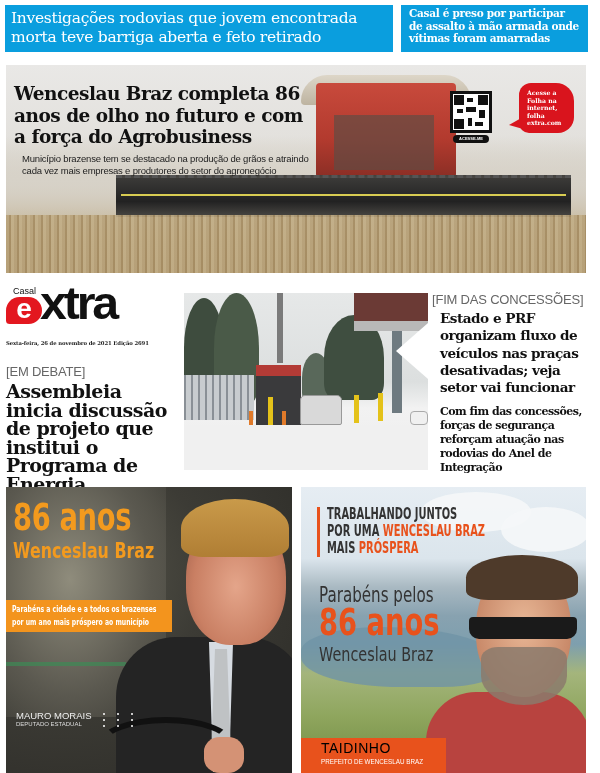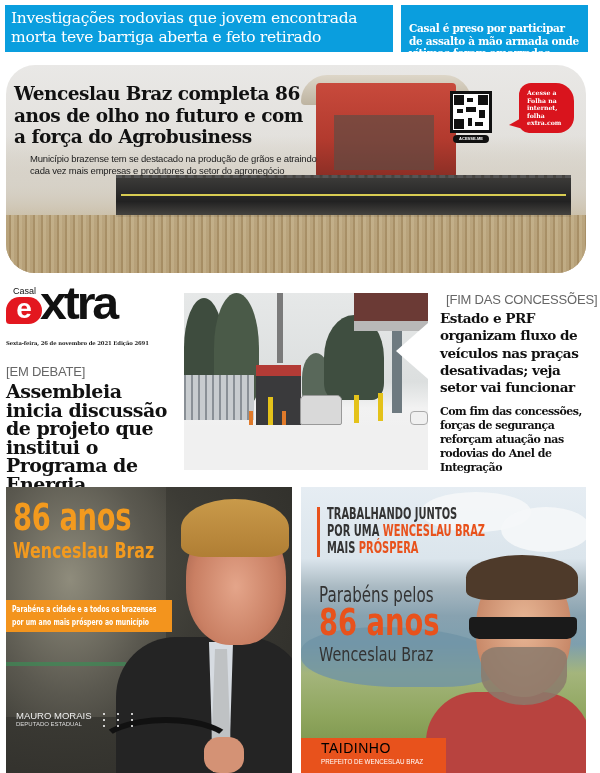--- a/index.html
+++ b/index.html
@@ -5,42 +5,42 @@
   * { box-sizing: border-box; margin: 0; padding: 0; }
   html, body { width: 600px; height: 773px; background: #ffffff; overflow: hidden; }
   body { position: relative; font-family: "DejaVu Serif", serif; color: #111; }
 
   .abs { position: absolute; }
 
   
   .blue-box { background: #0a9ede; color: #fff; }
   #top-main { left: 5px; top: 5px; width: 388px; height: 47px; padding: 4px 6px; }
   #top-main .t { font-family: "DejaVu Serif", serif; font-size: 15.5px; line-height: 19px; letter-spacing: -0.3px; }
-  #top-side { left: 401px; top: 5px; width: 187px; height: 47px; padding: 17px 8px; }
+  #top-side { left: 401px; top: 5px; width: 187px; height: 47px; padding: 2px 8px; }
   #top-side .t { font-family: "DejaVu Serif", serif; font-weight: bold; font-size: 10.5px; line-height: 12.5px; letter-spacing: -0.3px; }
 
   
   #hero { left: 6px; top: 65px; width: 580px; height: 208px; overflow: hidden;
-    background: linear-gradient(180deg, #e9e8e6 0%, #e3e1dd 35%, #d7d2c8 55%, #c9bda5 72%, #b9a57f 85%, #a88f66 100%); border-radius: 29px; }
+    background: linear-gradient(180deg, #e9e8e6 0%, #e3e1dd 35%, #d7d2c8 55%, #c9bda5 72%, #b9a57f 85%, #a88f66 100%); }
   .hero-haze { position: absolute; left: 0; top: 70px; width: 580px; height: 90px;
     background: linear-gradient(180deg, rgba(230,228,224,0) 0%, rgba(215,210,200,0.9) 50%, rgba(200,190,170,0) 100%); }
   .combine-body { position: absolute; left: 310px; top: 18px; width: 140px; height: 95px;
     background: linear-gradient(180deg, #c84a3c 0%, #b23a2e 60%, #8a2e25 100%); border-radius: 4px; }
   .combine-roof { position: absolute; left: 295px; top: 10px; width: 170px; height: 30px;
     background: linear-gradient(180deg, #ddd6c8, #bdb3a0); border-radius: 40px 40px 6px 6px; }
   .combine-cab { position: absolute; left: 328px; top: 50px; width: 100px; height: 55px; background: #5a4d45; opacity: 0.65; }
   .header-bar { position: absolute; left: 110px; top: 110px; width: 455px; height: 42px;
     background: linear-gradient(180deg, #3b3a38 0%, #222 60%, #4a4844 100%); border-top: 3px dashed #555; }
   .header-bar::after { content: ""; position: absolute; left: 5px; right: 5px; top: 16px; height: 2px; background: #d8cc52; }
   .field { position: absolute; left: 0; top: 150px; width: 580px; height: 58px;
     background: repeating-linear-gradient(90deg, #b8a27a 0 3px, #a58c62 3px 5px, #c2ae87 5px 8px); opacity: 0.9; }
 
   #hero-title { position: absolute; left: 8px; top: 18px; width: 300px; font-family: "DejaVu Serif", serif; font-weight: bold;
     font-size: 18.5px; line-height: 21.5px; color: #111; letter-spacing: -0.5px; }
-  #hero-sub { position: absolute; left: 24px; top: 88px; width: 300px; font-family: "Liberation Sans", sans-serif;
+  #hero-sub { position: absolute; left: 16px; top: 88px; width: 300px; font-family: "Liberation Sans", sans-serif;
     font-size: 9.5px; line-height: 12px; color: #222; letter-spacing: -0.2px; }
 
   #qr { position: absolute; left: 444px; top: 26px; width: 42px; height: 42px; background: #fff; border: 3px solid #111; }
   #qr .cell { position: absolute; background: #111; }
   #qr-label { position: absolute; left: 447px; top: 70px; width: 36px; height: 8px; background: #111; border-radius: 4px;
     color: #fff; font-family: "Liberation Sans", sans-serif; font-size: 4px; line-height: 8px; text-align: center; font-weight: bold; }
   #bubble { position: absolute; left: 513px; top: 18px; width: 55px; height: 50px; background: #d9141d; border-radius: 12px 18px 16px 10px; }
   #bubble::before { content: ""; position: absolute; left: -10px; bottom: 4px; border-right: 14px solid #d9141d; border-top: 8px solid transparent; border-bottom: 4px solid transparent; }
   #bubble .t { position: absolute; left: 8px; top: 6px; width: 45px; color: #fff; font-family: "DejaVu Serif", serif; font-weight: bold;
     font-size: 6.2px; line-height: 7.5px; }
@@ -66,21 +66,21 @@
   .truck { position: absolute; left: 72px; top: 72px; width: 45px; height: 60px; background: linear-gradient(180deg, #b33b36 0 18%, #3a3a3c 18% 100%); }
   .suv { position: absolute; left: 116px; top: 102px; width: 42px; height: 30px; background: #d9d9d9; border-radius: 5px 5px 2px 2px; border: 1px solid #999; }
   .booth-top { position: absolute; left: 170px; top: 0; width: 78px; height: 38px; background: linear-gradient(180deg, #6b3a35 0 75%, #b8b8b8 75% 100%); }
   .booth-pillar { position: absolute; left: 208px; top: 38px; width: 10px; height: 82px; background: #6e7a80; }
   .road { position: absolute; left: 0; top: 132px; width: 244px; height: 45px; background: #f0f0f0; }
   .cone { position: absolute; width: 4px; height: 14px; background: #e07a2a; }
   .bollard { position: absolute; width: 5px; height: 28px; background: #e4c21a; }
   .chevron { position: absolute; left: 212px; top: 30px; width: 0; height: 0; border-top: 28px solid transparent; border-bottom: 28px solid transparent; border-right: 32px solid #fff; }
 
   
-  #fim-kicker { left: 446px; top: 292px; }
+  #fim-kicker { left: 432px; top: 292px; }
   #fim-title { left: 440px; top: 310px; width: 155px; font-family: "DejaVu Serif", serif; font-weight: bold; font-size: 13.6px; line-height: 17.3px; letter-spacing: -0.5px; }
   #fim-sub { left: 440px; top: 405px; width: 155px; font-family: "DejaVu Serif", serif; font-weight: bold; font-size: 11px; line-height: 13.9px; letter-spacing: -0.5px; }
 
   
   #ad-left { left: 6px; top: 487px; width: 286px; height: 286px; overflow: hidden;
     background: radial-gradient(ellipse at 20% 30%, #5b5a4e 0%, #3c3b35 45%, #2b2a26 100%); }
   #ad-left .bg-light { position: absolute; left: 0; top: 0; width: 160px; height: 230px;
     background: radial-gradient(ellipse at 40% 40%, #8f8c7c 0%, #5a584f 60%, rgba(50,50,45,0) 100%); }
   #ad-left .green-strip { position: absolute; left: 0; top: 175px; width: 120px; height: 4px; background: #3d8a55; opacity: 0.7; }
   #ad-left .face { position: absolute; left: 180px; top: 28px; width: 100px; height: 130px; border-radius: 48% 48% 44% 44%;

